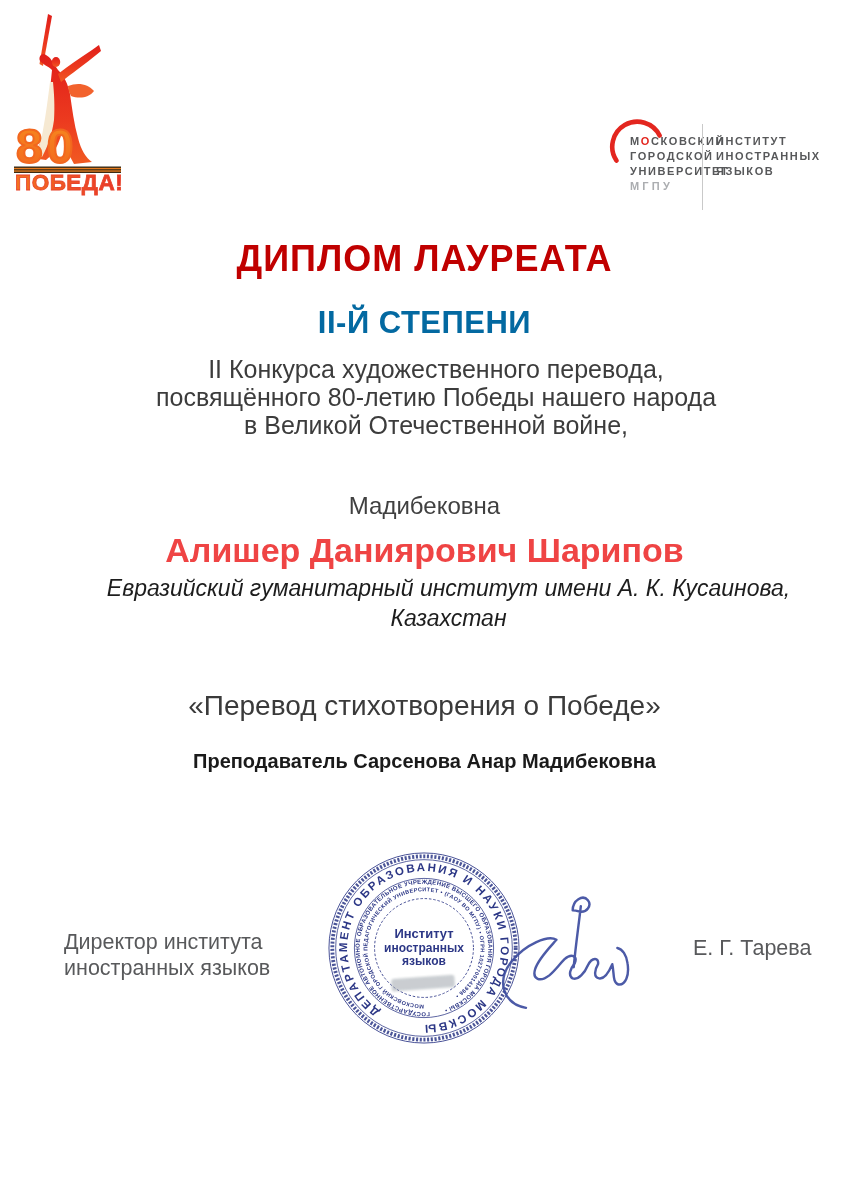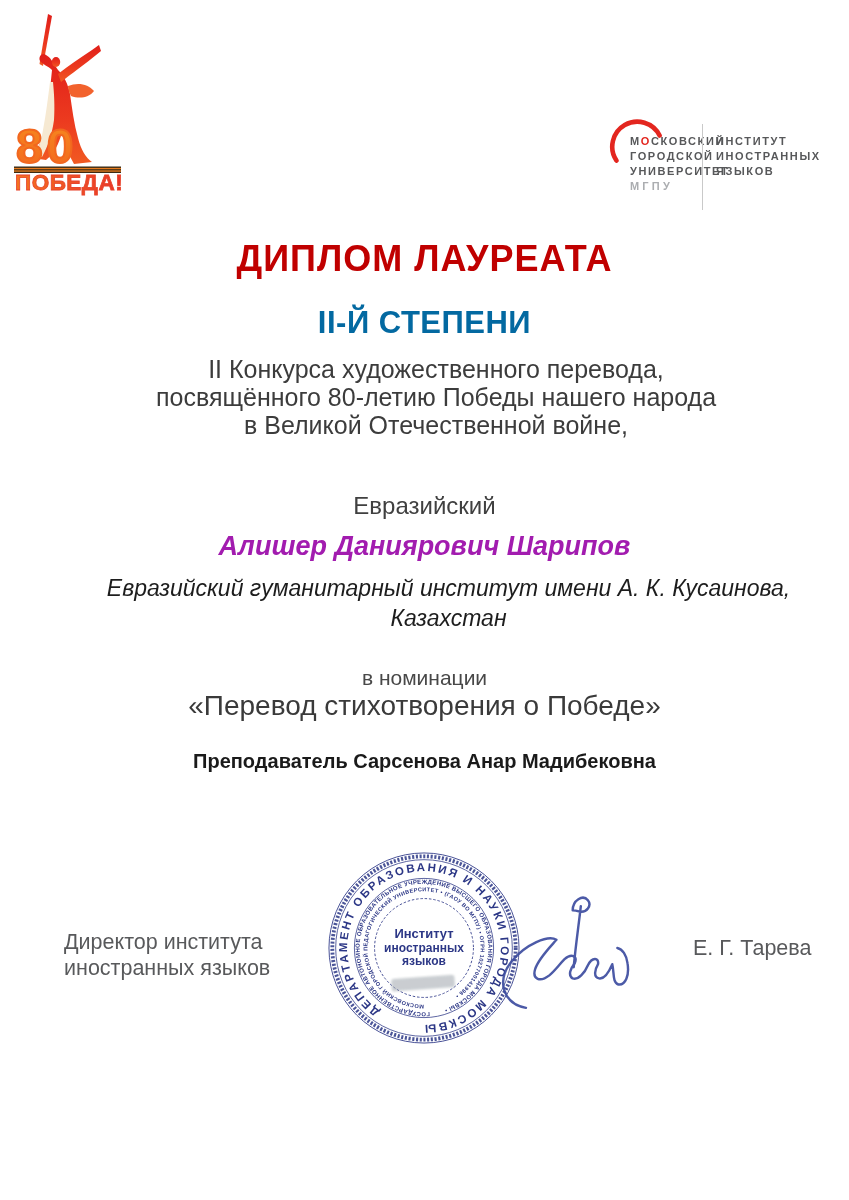--- a/index.html
+++ b/index.html
@@ -12,21 +12,21 @@
 
   
   .title-main{top:238px;font-size:36px;font-weight:bold;letter-spacing:1px;color:#C00000;}
   .title-degree{top:305px;font-size:31px;font-weight:bold;letter-spacing:0.5px;color:#0369a1;}
 
   
   .desc{top:355px;font-size:25px;line-height:28px;color:#3c3c3c;}
   .desc div{white-space:nowrap;margin-left:23px;}
 
   .award-label{top:492px;font-size:24px;color:#404040;}
-  .recipient{top:531px;font-size:27px;font-weight:bold;color:#a21caf;font-style:italic;}
+  .recipient{top:531px;font-size:34px;font-weight:bold;color:#ef4444;}
   .affiliation{top:573px;font-size:23px;font-style:italic;color:#1d1d1d;line-height:30px;margin-left:24px;}
 
   .nom-label{top:666px;font-size:21px;color:#484848;}
   .nom-value{top:690px;font-size:28px;color:#3a3a3a;}
   .teacher{top:750px;font-size:20px;font-weight:bold;color:#1a1a1a;}
 
   
   .victory-logo{left:12px;top:12px;width:150px;height:185px;}
   .uni-logo{left:596px;top:118px;width:215px;height:105px;}
   .uni-arc{position:absolute;left:6px;top:0px;width:70px;height:55px;}
@@ -120,28 +120,27 @@
 
   <div class="center-line title-main">ДИПЛОМ ЛАУРЕАТА</div>
   <div class="center-line title-degree">II-Й СТЕПЕНИ</div>
 
   <div class="center-line desc">
     <div>II Конкурса художественного перевода,</div>
     <div>посвящённого 80-летию Победы нашего народа</div>
     <div>в Великой Отечественной войне,</div>
   </div>
 
-  <div class="center-line award-label">Евразийский</div>
+  <div class="center-line award-label">Мадибековна</div>
   <div class="center-line recipient">Алишер Даниярович Шарипов</div>
   <div class="center-line affiliation">
     <div>Евразийский гуманитарный институт имени А. К. Кусаинова,</div>
     <div>Казахстан</div>
   </div>
 
-  <div class="center-line nom-label">в номинации</div>
   <div class="center-line nom-value">«Перевод стихотворения о Победе»</div>
   <div class="center-line teacher">Преподаватель Сарсенова Анар Мадибековна</div>
 
   <div class="abs director">
     <div>Директор института</div>
     <div>иностранных языков</div>
   </div>
 
   <svg class="abs stamp-svg" viewBox="0 0 200 200">
     <defs>

